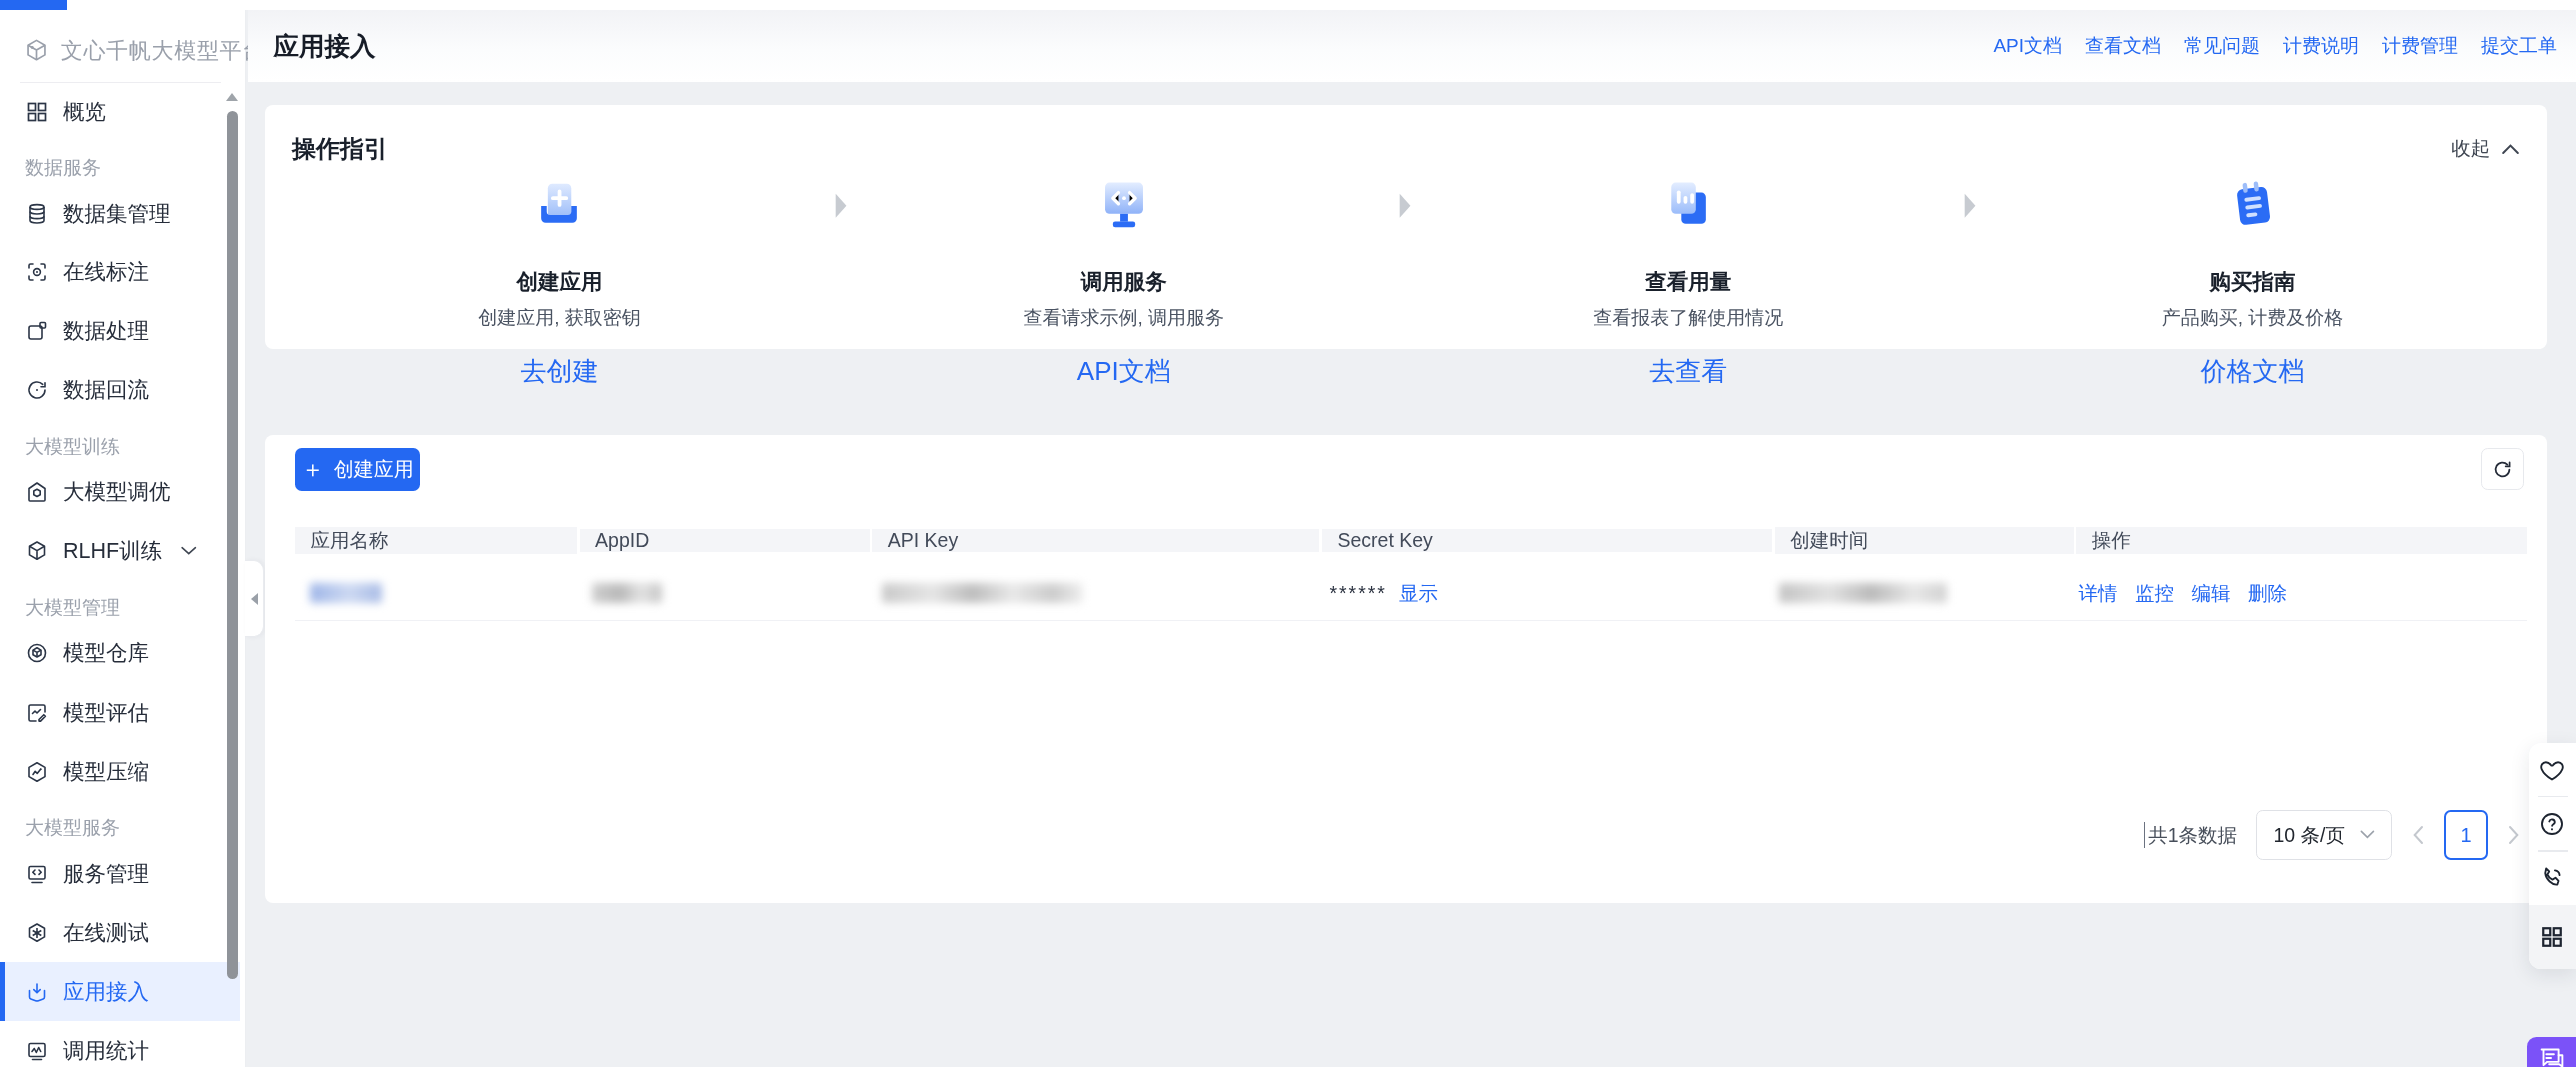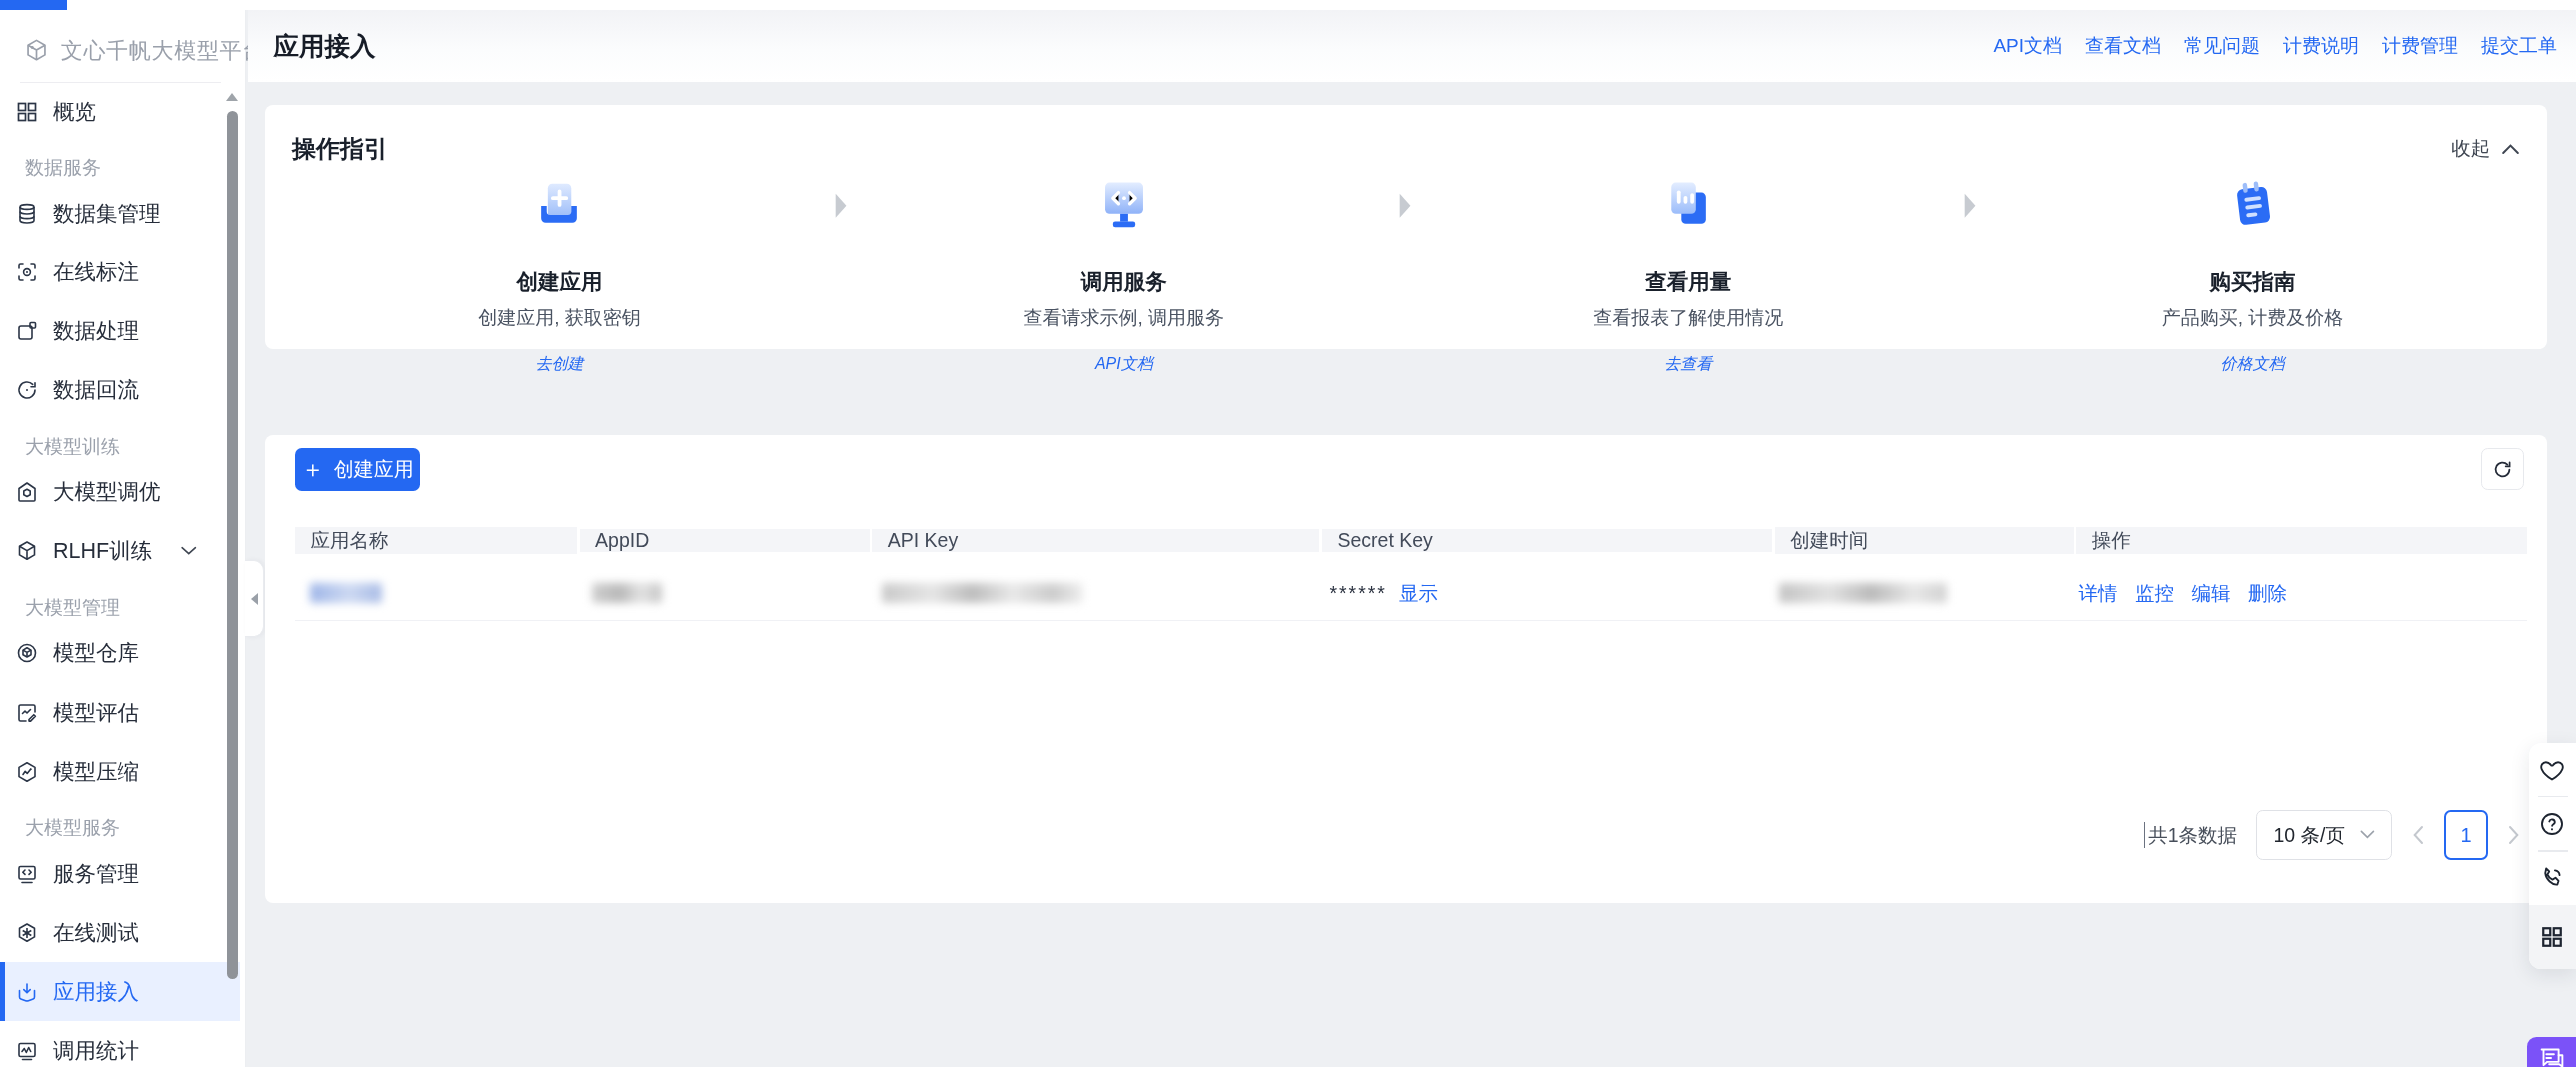--- a/index.html
+++ b/index.html
@@ -10,21 +10,21 @@
   
   .top-row { position:absolute; left:0; top:0; width:2576px; height:10px; background:#fff; }
   .load-strip { position:absolute; left:0; top:0; width:67px; height:10px; background:#2468F2; }
 
   
   .sidebar { position:absolute; left:0; top:10px; width:246px; height:1057px; background:#fff; border-right:1.3px solid #eceef1; }
   .logo-row { position:absolute; left:23px; top:17px; height:47px; display:flex; align-items:center; gap:10.7px; color:#9aa0ab; }
   .logo-text { font-size:22px; letter-spacing:0.7px; white-space:nowrap; }
   .logo-divider { position:absolute; left:20px; top:72px; width:201px; height:1.3px; background:#ededf1; }
   .menu { position:absolute; left:0; top:0; width:100%; height:100%; }
-  .mi { position:absolute; left:0; width:240px; height:59px; display:flex; align-items:center; padding-left:15px; cursor:pointer; color:#262d3a; }
+  .mi { position:absolute; left:0; width:240px; height:59px; display:flex; align-items:center; padding-left:25px; cursor:pointer; color:#262d3a; }
   .mi .lbl { margin-left:14px; font-size:21.5px; white-space:nowrap; }
   .mi .ic { width:24px; height:24px; color:#2b3546; }
   .mi.active { background:#e9f0ff; color:#2468F2; }
   .mi.active .ic { color:#2468F2; }
   .mi.active::before { content:""; position:absolute; left:0; top:0; width:4.7px; height:100%; background:#2468F2; }
   .msec { position:absolute; left:25px; height:27px; display:flex; align-items:flex-end; font-size:19px; color:#9ba1ac; white-space:nowrap; }
   .mi .chev-dn { position:absolute; left:180px; top:50%; margin-top:-6px; }
 
   
   .sb-arrow { position:absolute; left:226px; top:83px; width:0; height:0; border-left:6px solid transparent; border-right:6px solid transparent; border-bottom:8.7px solid #9fa4aa; cursor:pointer; }
@@ -44,21 +44,21 @@
   .card { position:absolute; background:#fff; border-radius:8px; }
   .guide-card { left:265px; top:105px; width:2282px; height:244px; }
   .guide-title { position:absolute; left:27px; top:28px; font-size:24px; font-weight:bold; color:#19202b; }
   .collapse-link { position:absolute; right:27px; top:30px; display:flex; align-items:center; gap:10.7px; font-size:19.5px; color:#3f4652; cursor:pointer; }
 
   .steps { position:absolute; left:27px; right:27px; top:0; bottom:0; display:flex; }
   .step { flex:1; display:flex; flex-direction:column; align-items:center; }
   .step-icon { margin-top:72px; width:54px; height:58px; position:relative; }
   .step-title { margin-top:32px; font-size:21.5px; font-weight:bold; color:#19202b; }
   .step-desc { margin-top:9.4px; font-size:19px; color:#4a5362; }
-  .step-link { margin-top:23px; font-size:16px; color:#2468F2; cursor:pointer;font-style:italic; }
+  .step-link { margin-top:23px; font-size:26px; color:#2468F2; cursor:pointer; }
   .sep { width:29.5px; margin-top:86px; color:#c7cbd1; }
 
   
   .table-card { left:265px; top:435px; width:2282px; height:468px; }
   .create-btn { position:absolute; left:30px; top:13.4px; width:125px; height:43px; background:#2468F2; border:none; border-radius:6.7px; color:#fff; font-size:20px; display:flex; align-items:center; justify-content:center; gap:9.4px; cursor:pointer; font-family:inherit; }
   .create-btn .plus { font-size:23px; font-weight:300; line-height:1; }
   .refresh-btn { position:absolute; right:23.5px; top:13.4px; width:43px; height:42px; background:#fff; border:1.3px solid #e7e9ed; border-radius:6.7px; display:flex; align-items:center; justify-content:center; cursor:pointer; color:#242b38; }
 
   .tbl { position:absolute; left:30px; top:79px; width:2232px; }
   .thead { display:flex; gap:2.7px; height:52px;align-items:center; }

